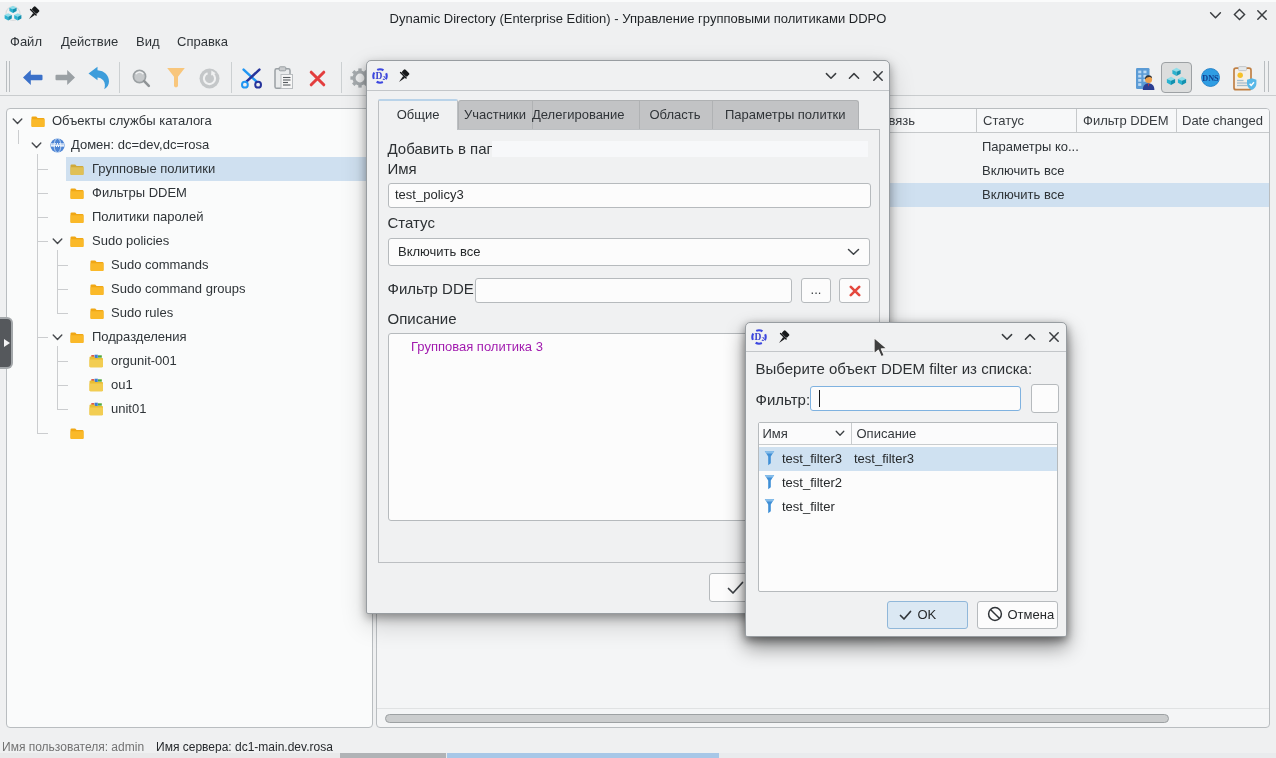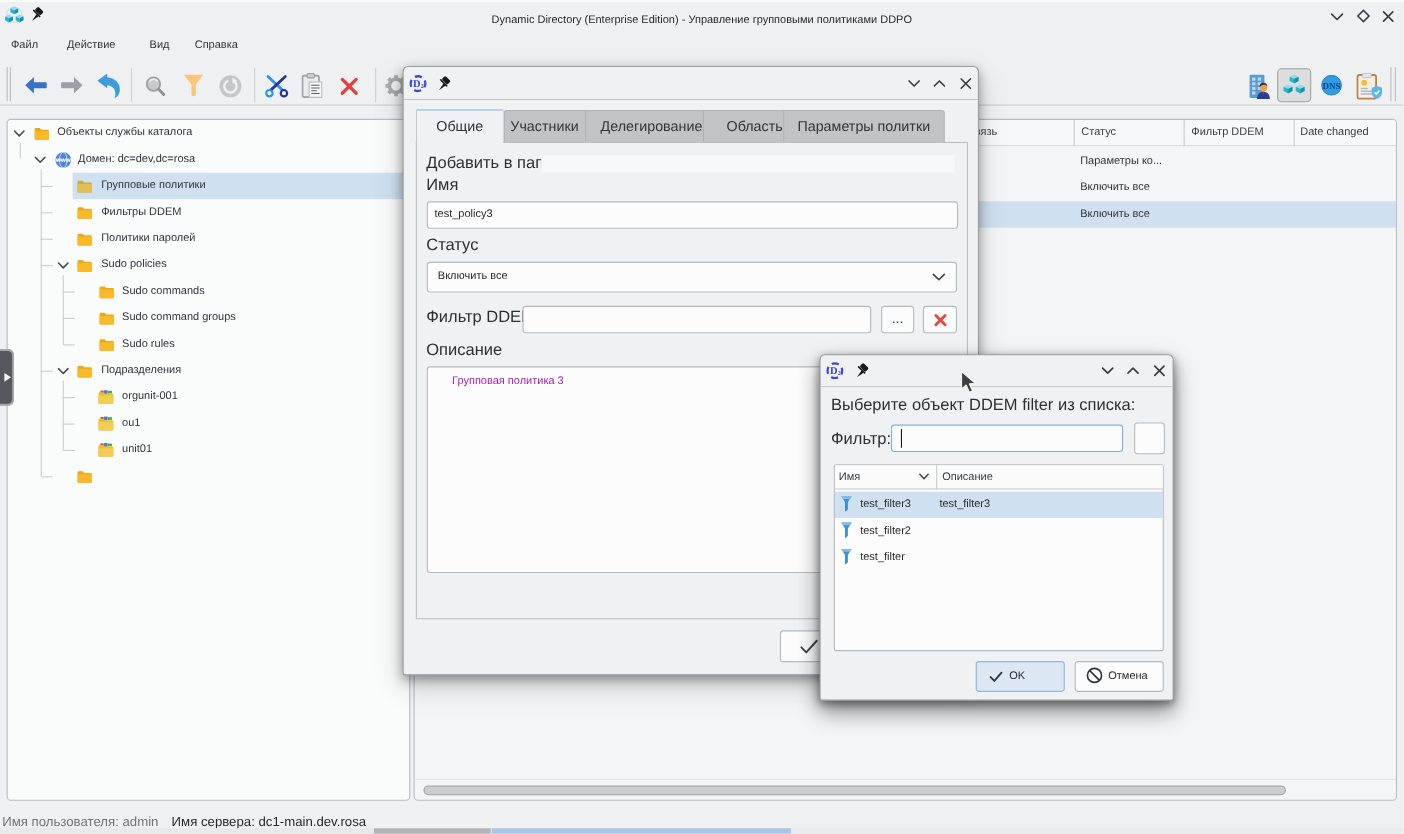--- a/index.html
+++ b/index.html
@@ -1,20 +1,20 @@
 <!DOCTYPE html>
 <html><head>
 <meta charset="utf-8">
 <style>
 *{margin:0;padding:0;box-sizing:border-box}
 html,body{width:1276px;height:758px;overflow:hidden}
 body{font-family:"Liberation Sans",sans-serif;background:#eff0f1;color:#2f3438;position:relative}
 .abs{position:absolute}
 svg{display:block}
-.t13{font-size:10px;line-height:24px;white-space:nowrap}
+.t13{font-size:13px;line-height:24px;white-space:nowrap}
 .t12{font-size:12px;line-height:14px;white-space:nowrap}
 .lbl{font-size:15px;line-height:16px;white-space:nowrap;color:#2c3033}
 .inp{position:absolute;background:#fcfcfc;border:1px solid #b6babd;border-radius:3px}
 .btn{position:absolute;background:#fcfcfc;border:1px solid #b6babd;border-radius:3px}
 .sep{position:absolute;width:1px;background:#ccd0d2;top:62px;height:31px}
 .grip{position:absolute;width:1px;background:#b9bdc0;top:61px;height:31px}
 .hdrline{position:absolute;width:1px;background:#c6c9cb;top:109px;height:24px}
 .dlg{position:absolute;background:#f0f1f2;border:1px solid #989da1;box-shadow:0 4px 10px rgba(0,0,0,.34),0 10px 26px rgba(0,0,0,.18);border-radius:5px 5px 2px 2px}
 .dtitle{position:absolute;left:0;top:0;right:0;height:30px;border-bottom:1px solid #c3c6c9;border-radius:5px 5px 0 0}
 .tab{position:absolute;background:#c2c3c5;border:1px solid #afb1b3;border-bottom:none;border-radius:3px 3px 0 0;font-size:13px;text-align:center;color:#303438}
@@ -422,22 +422,22 @@
       <svg width="12" height="12">
         <path d="M1.8 1.8 L10.2 10.2 M10.2 1.8 L1.8 10.2" stroke="#3a3d40" stroke-width="1.5" stroke-linecap="round"></path>
       </svg>
     </div>
 
  <div class="tab" style="left:90.5px;top:39px;width:401.5px;height:30px"></div>
  <div class="abs" style="left:165px;top:40px;width:1px;height:28px;background:#b0b2b4"></div>
  <div class="abs" style="left:271.5px;top:40px;width:1px;height:28px;background:#b0b2b4"></div>
  <div class="abs" style="left:344.5px;top:40px;width:1px;height:28px;background:#b0b2b4"></div>
  <div class="abs" style="left:90.5px;top:39px;width:75px;height:30px;font-size:13px;line-height:29px;text-align:center;color:#303438">Участники</div>
- <div class="abs" style="left:165px;top:39px;width:106.5px;height:30px;font-size:13px;line-height:29px;text-align:right;color:#303438">Делегирование</div>
- <div class="abs" style="left:271.5px;top:39px;width:73px;height:30px;font-size:13px;line-height:29px;text-align:right;color:#303438">Область</div>
+ <div class="abs" style="left:165px;top:39px;width:106.5px;height:30px;font-size:13px;line-height:29px;text-align:left;color:#303438">Делегирование</div>
+ <div class="abs" style="left:271.5px;top:39px;width:73px;height:30px;font-size:13px;line-height:29px;text-align:center;color:#303438">Область</div>
  <div class="abs" style="left:344.5px;top:39px;width:147.5px;height:30px;font-size:13px;line-height:29px;text-align:center;color:#303438">Параметры политки</div>
  <div class="abs" style="left:11px;top:38px;width:80px;height:31px;background:#f0f1f2;border:1px solid #bcbfc2;border-bottom:none;border-top:2px solid #b9d3e9;border-radius:2px 2px 0 0;font-size:13px;line-height:28px;text-align:center;z-index:2">Общие</div>
 
  <div class="abs" style="left:11px;top:68px;width:502px;height:434px;border:1px solid #bcbfc2"></div>
  <div class="lbl" style="position:absolute;left:20.5px;top:80px">Добавить в папку</div>
  <div class="abs" style="left:125px;top:79.5px;width:376px;height:16px;background:#f7f8fa"></div>
  <div class="lbl" style="position:absolute;left:20.5px;top:100px">Имя</div>
  <div class="inp" style="left:20.5px;top:122px;width:483px;height:24.5px"></div>
  <div class="abs t13" style="left:28px;top:122px;color:#26292b">test_policy3</div>
  <div class="lbl" style="position:absolute;left:20.5px;top:154px">Статус</div>

